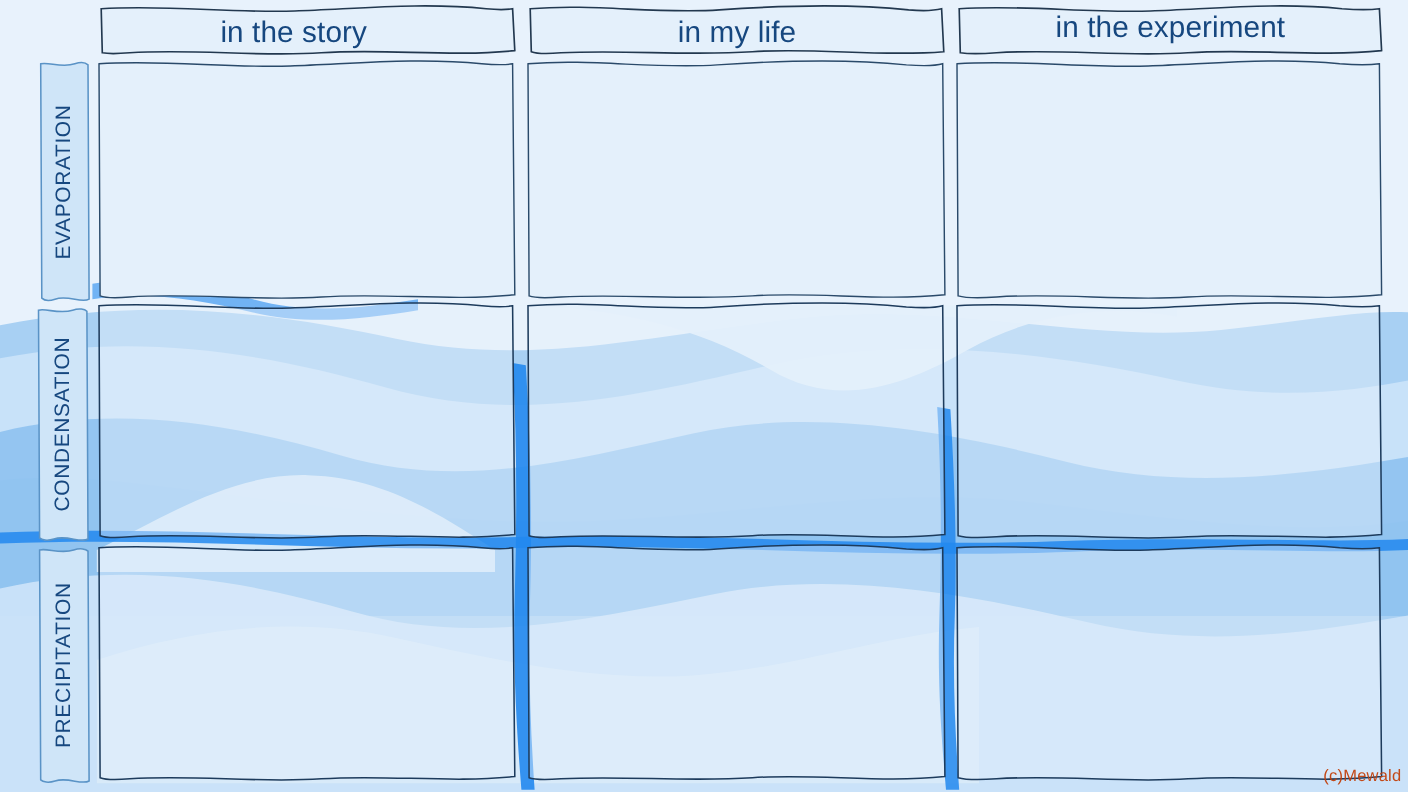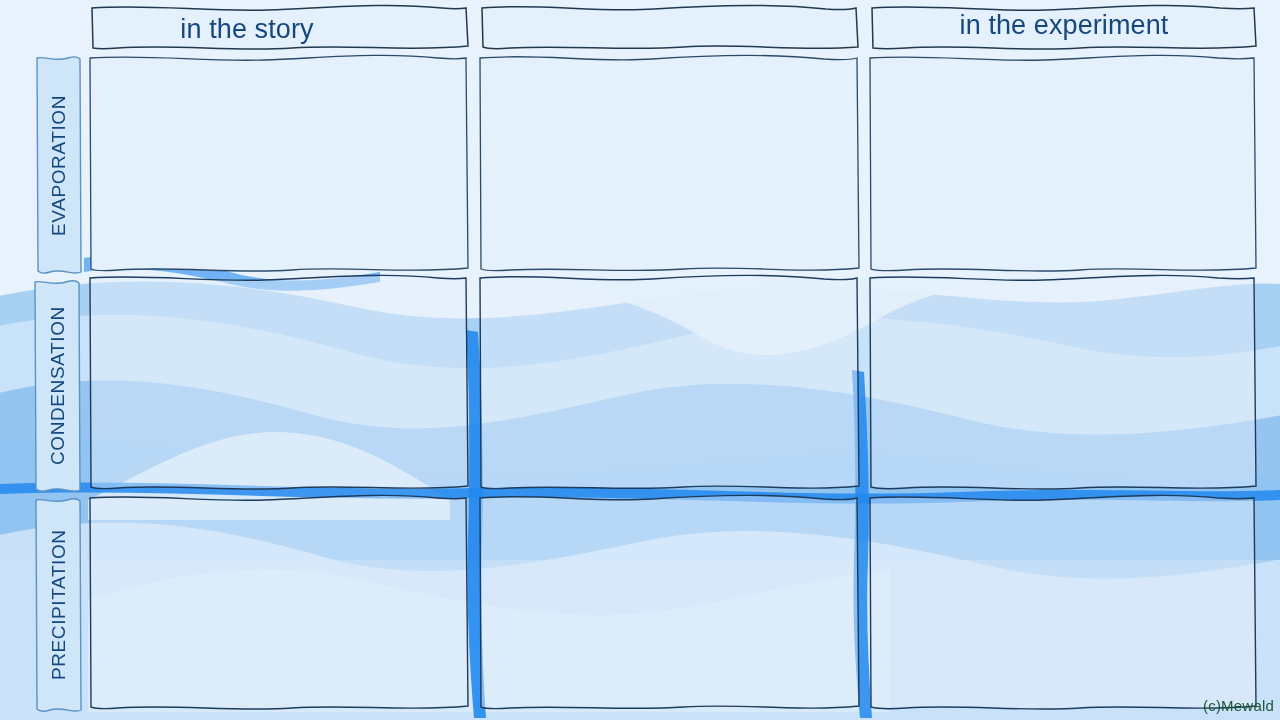--- a/index.html
+++ b/index.html
@@ -66,21 +66,21 @@
     letter-spacing: 0.6px;
     white-space: nowrap;
     writing-mode: vertical-rl;
     transform: rotate(180deg);
   }
 
   .watermark {
     position: absolute;
     right: 6px;
     bottom: 6px;
-    color: #14532d;
+    color: #c2410c;
     font-size: 15px;
     font-family: "Liberation Sans", sans-serif;
     letter-spacing: 0.2px;
     opacity: 0.95;
   }
 </style>
 </head>
 <body>
 
 <div id="stage">
@@ -193,24 +193,27 @@
            C 234,712 176,704 118,708 C 106,709 96,709 91,707 Z"></path>
       <path fill="#e4f0fb" fill-opacity="0.45" stroke="#1d3b5c" stroke-width="1.4" d="M 480,498 C 538,493 594,503 652,499 C 710,495 768,493 824,499
            C 838,500 850,500 857,498 L 859,706 C 800,712 742,703 684,707
            C 626,711 568,705 510,708 C 496,709 486,709 481,707 Z"></path>
       <path fill="#e4f0fb" fill-opacity="0.45" stroke="#1d3b5c" stroke-width="1.4" d="M 870,498 C 928,494 986,502 1044,500 C 1102,498 1160,492 1218,498
            C 1232,499 1246,499 1254,498 L 1256,706 C 1198,712 1138,704 1080,708
            C 1022,712 964,704 906,708 C 892,709 878,709 871,707 Z"></path>
     </g>
   </svg>
 
-  <div class="cell" style="left:76px; top:8px; width:342px; height:42px;">
+  <div class="cell" style="left:96px; top:8px; width:342px; height:42px;">
     <div class="hdr-text">in the story</div>
   </div>
 
+  <div class="cell" style="left:482px; top:8px; width:376px; height:42px;">
+    <div class="hdr-text">in my life</div>
+  </div>
 
   <div class="cell" style="left:872px; top:4px; width:384px; height:42px;">
     <div class="hdr-text">in the experiment</div>
   </div>
 
   <div class="cell" style="left:37px; top:58px; width:44px; height:214px;">
     <div class="rowlabel-text">EVAPORATION</div>
   </div>
 
   <div class="cell" style="left:35px; top:282px; width:45px; height:208px;">

